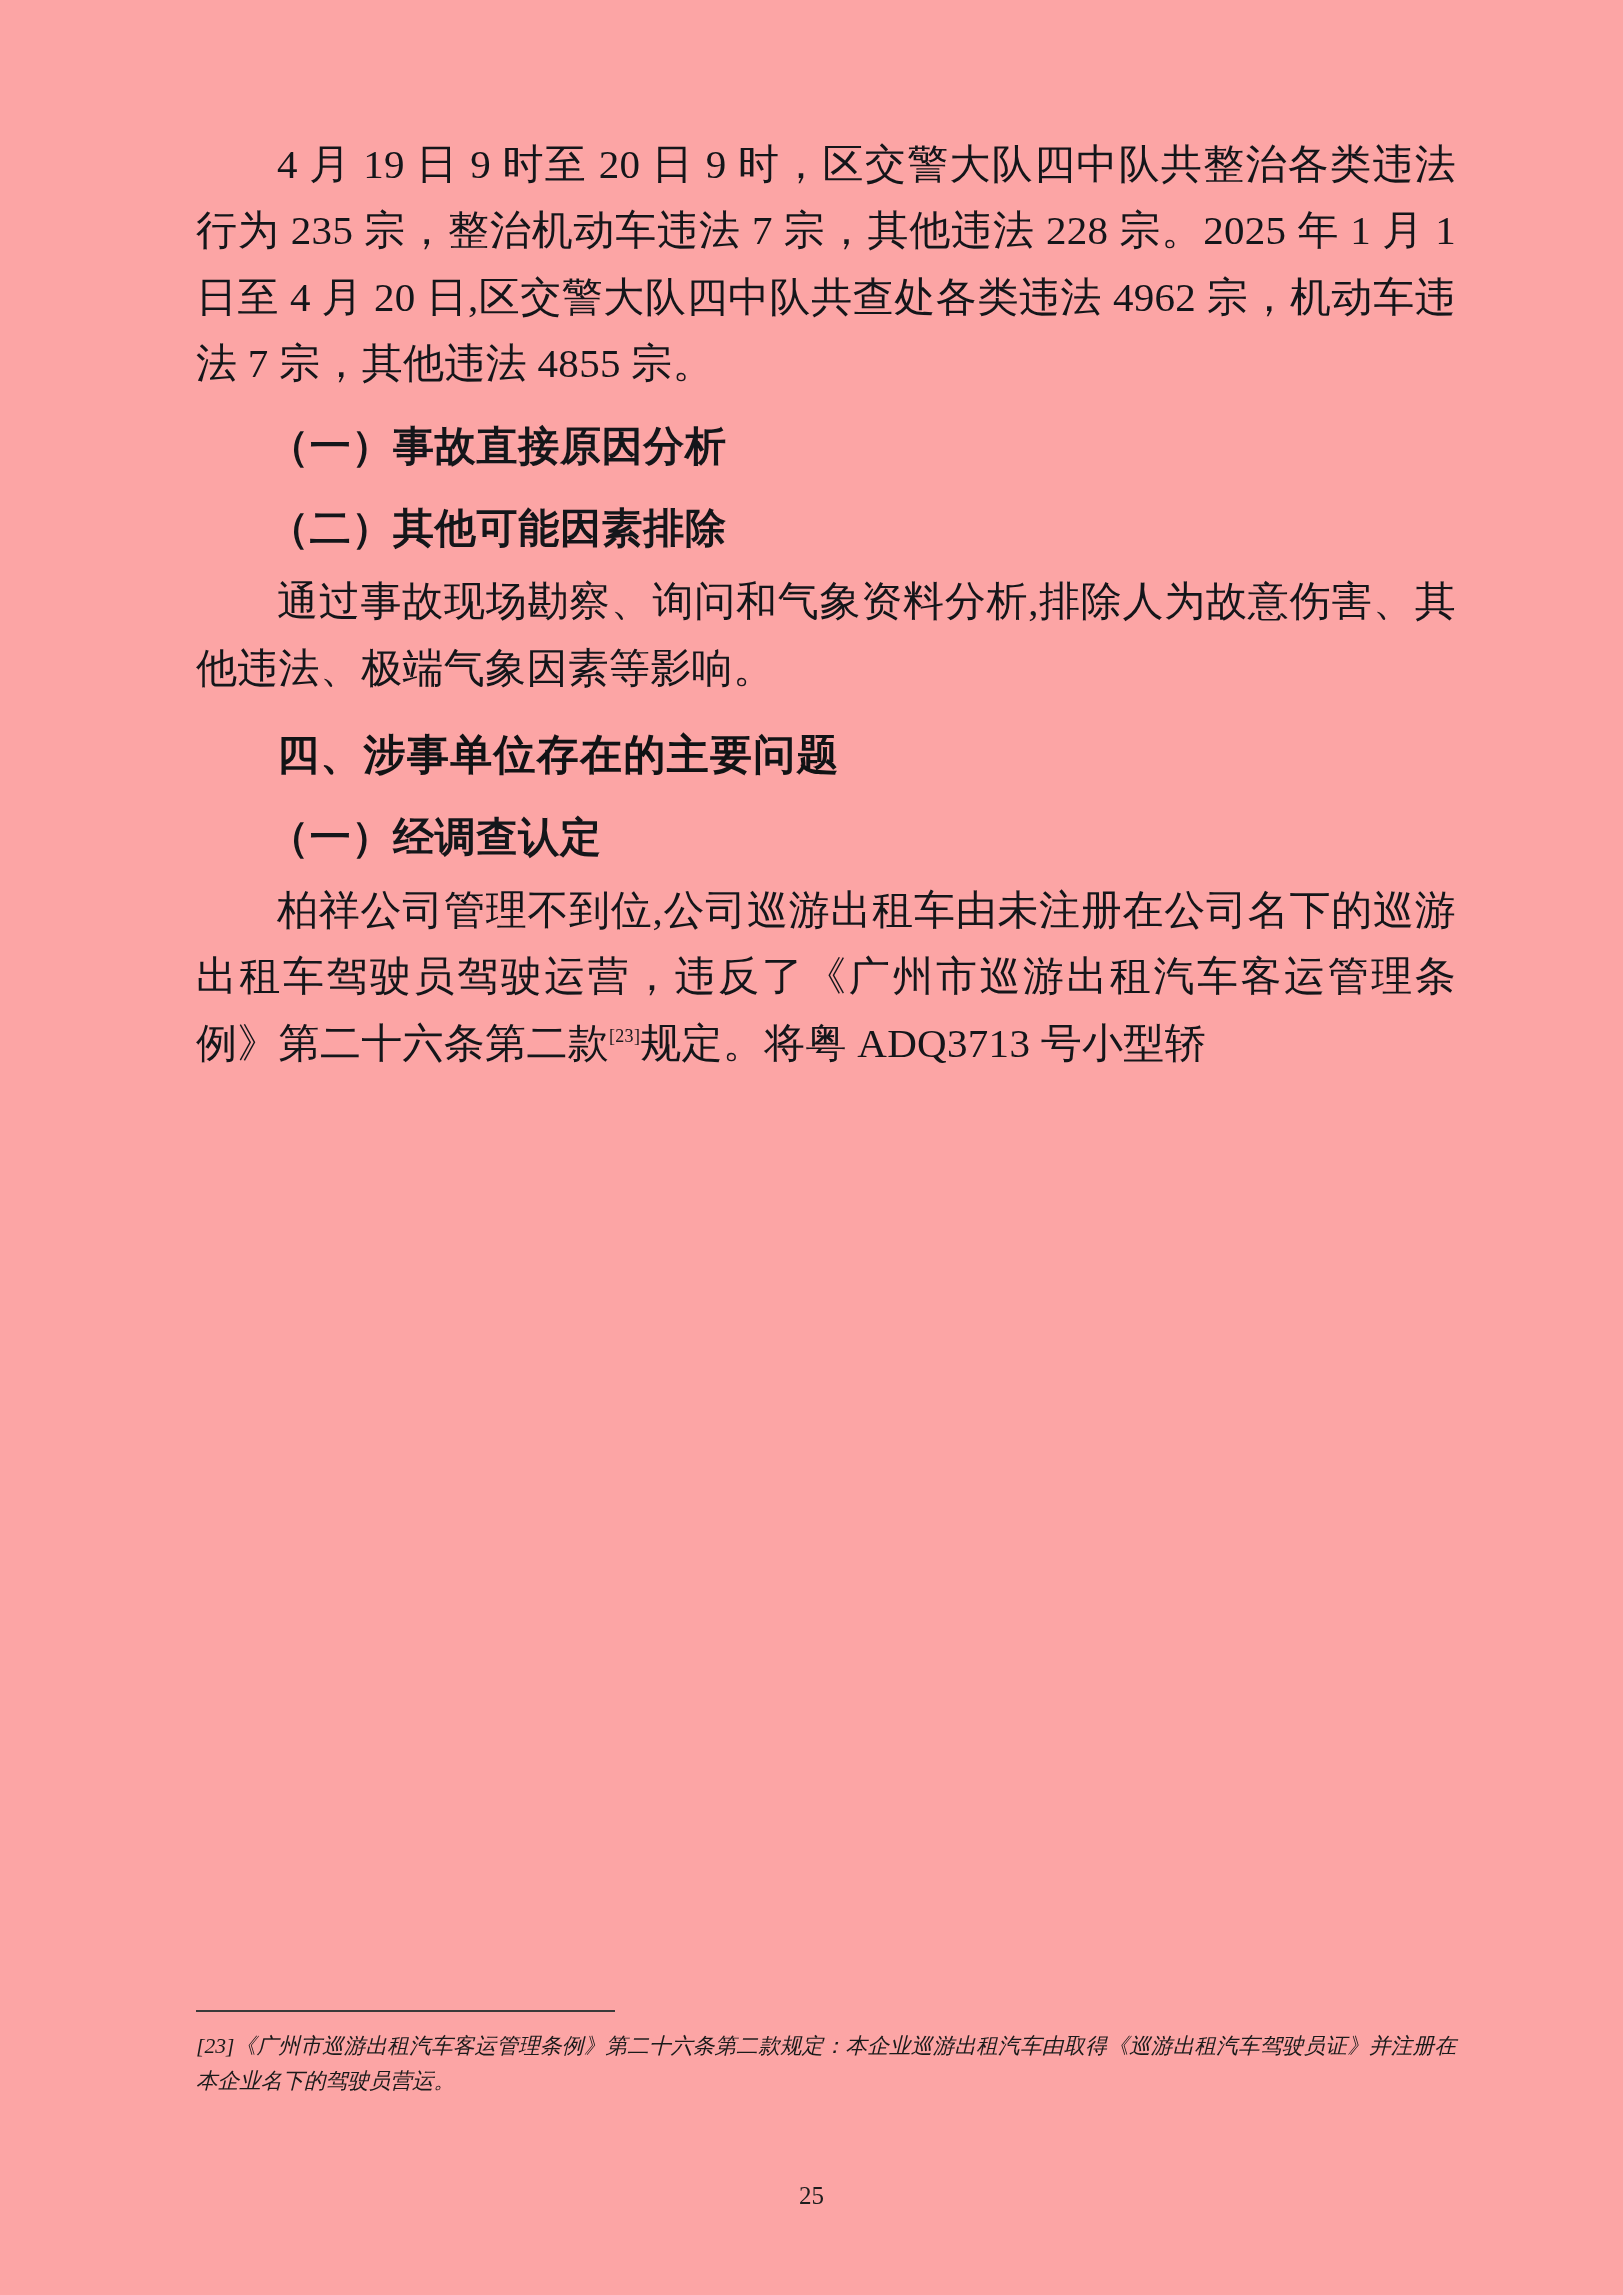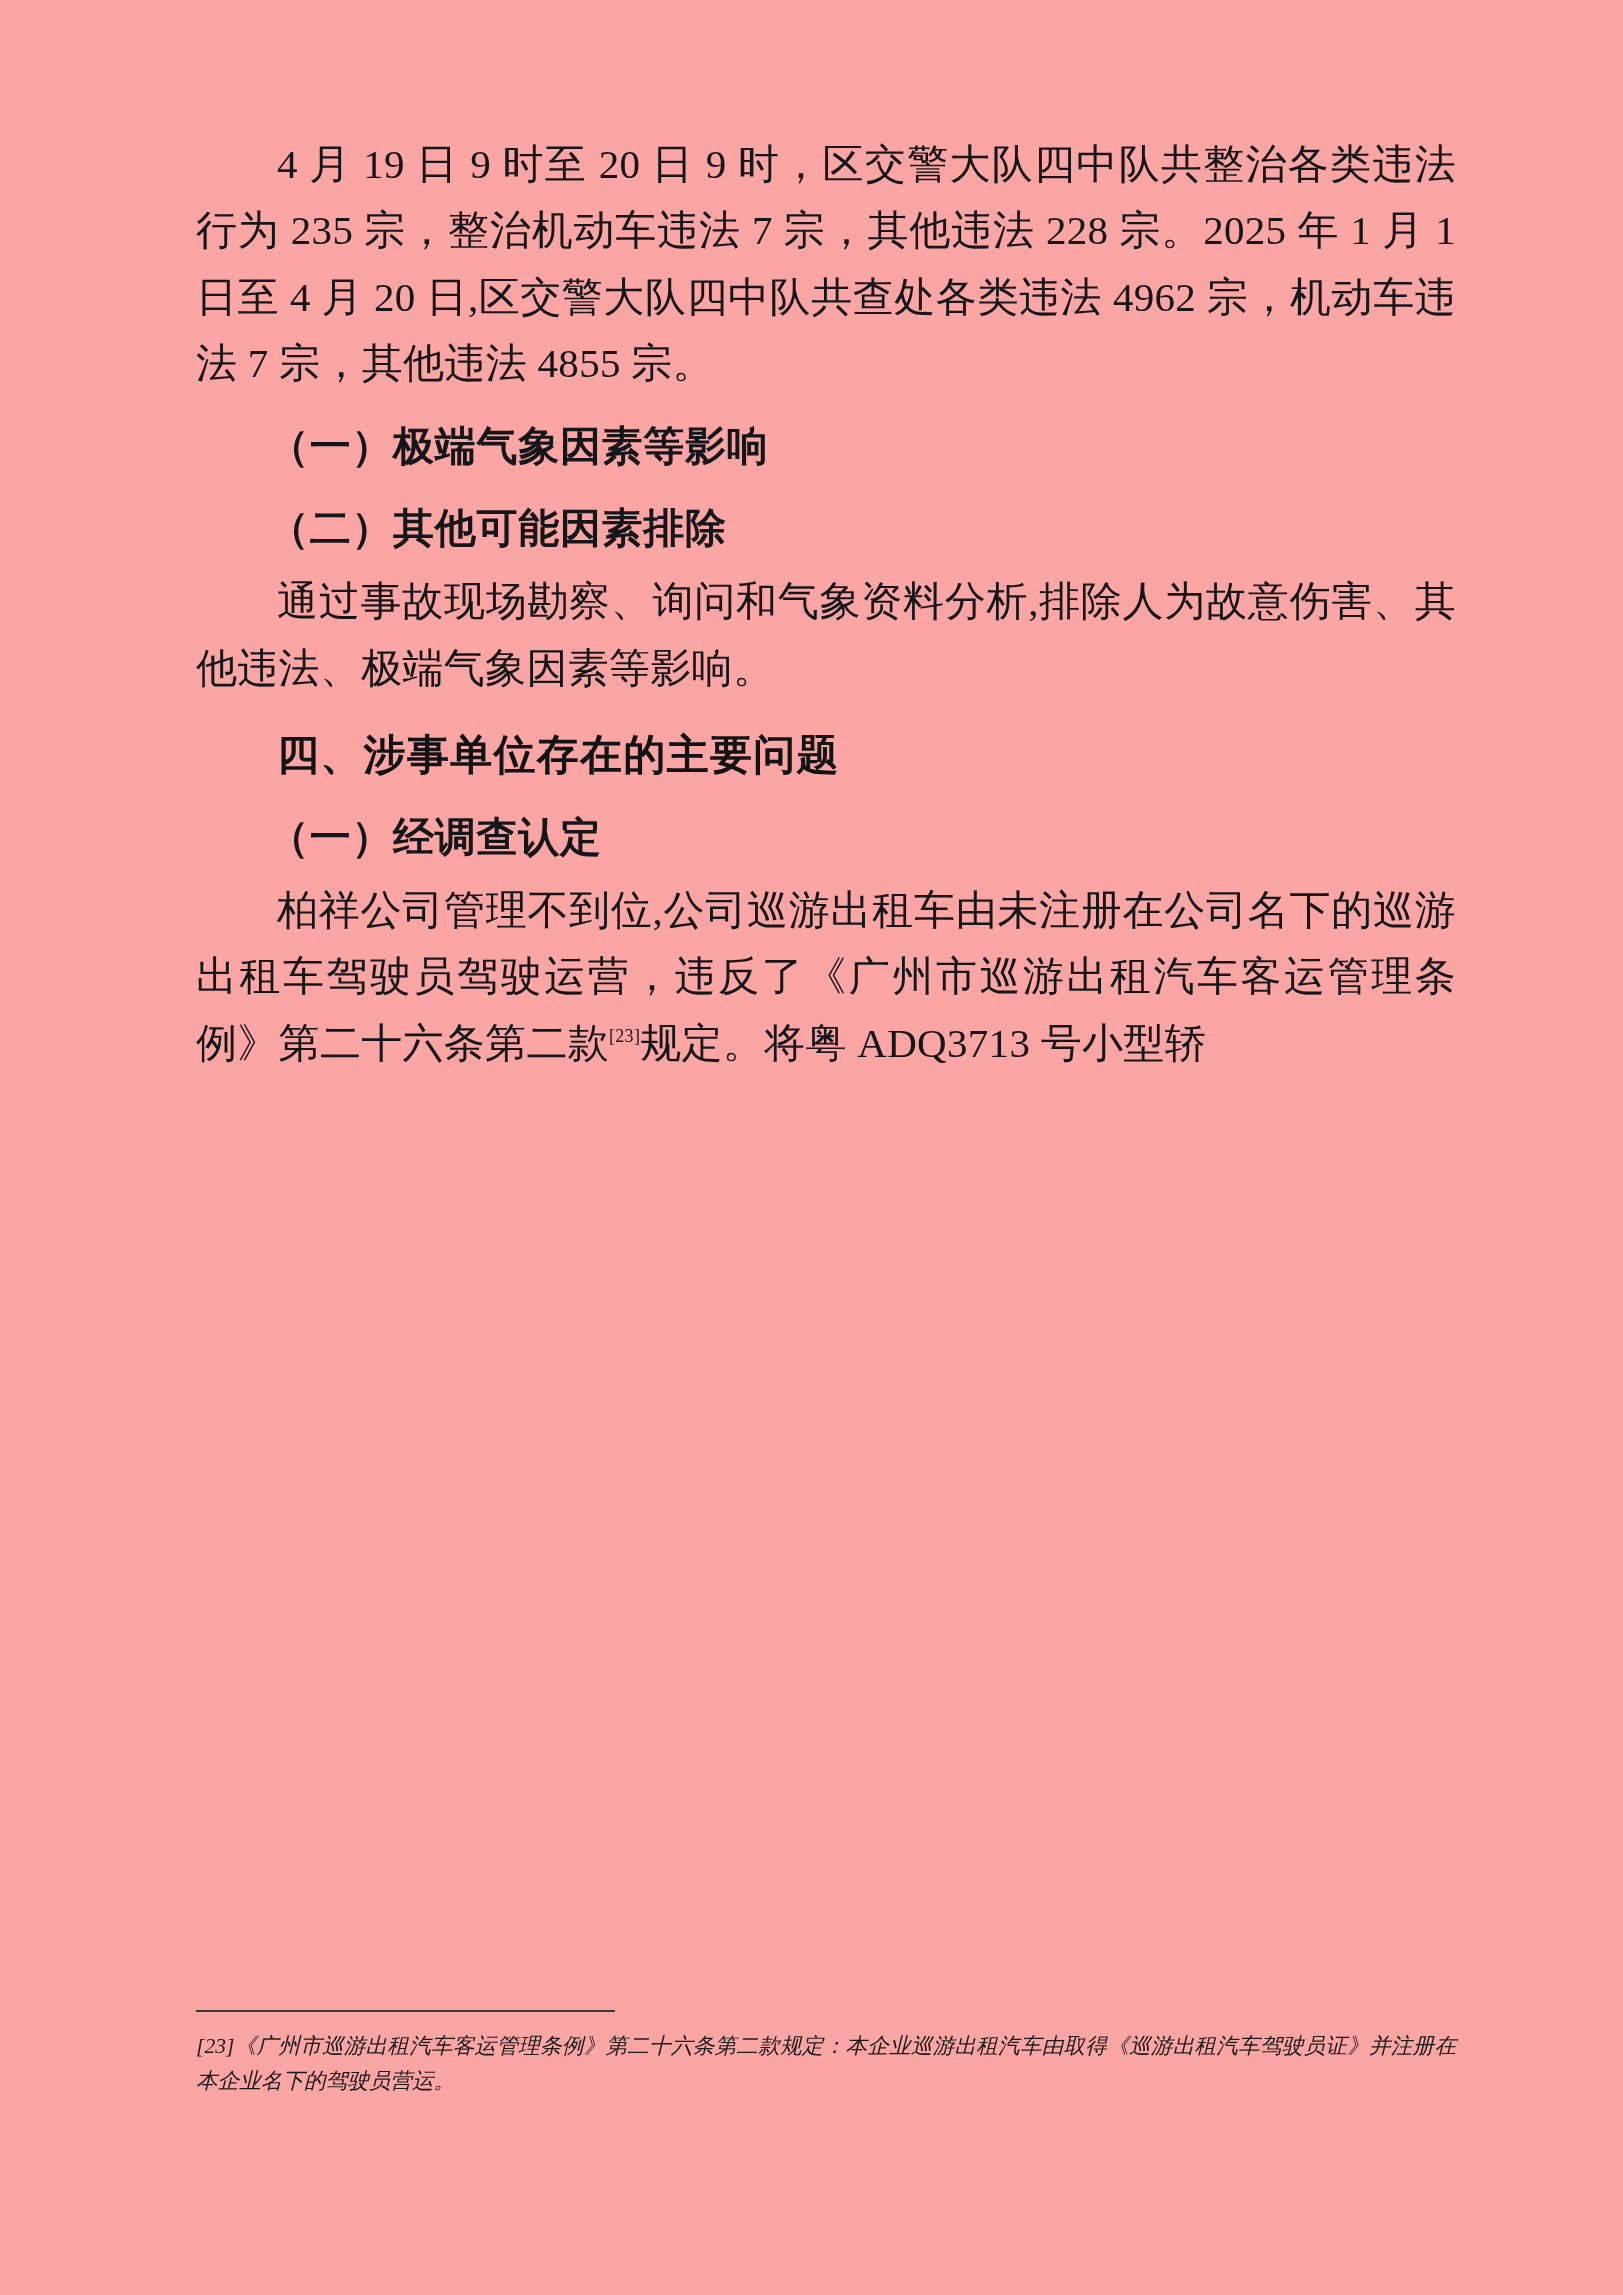--- a/index.html
+++ b/index.html
@@ -88,34 +88,35 @@
 </head>
 <body>
 
 <div class="page">
 
   <div class="content">
 
     <p class="body-text">4 月 19 日 9 时至 20 日 9 时，区交警大队四中队共整治各类违法行为 235 宗，整治机动车违法 7 宗，其他违法 228 宗。2025 年 1 月 1 日至 4 月 20 日,区交警大队四中队共查处各类违法 4962 宗，机动车违法 7 宗，其他违法 4855 宗。</p>
 
 
-    <h3 class="heading2">（一）极端气象因素等影响</h3>
+    <h3 class="heading2">（一）事故直接原因分析</h3>
 
 
     <h3 class="heading2">（二）其他可能因素排除</h3>
 
     <p class="body-text">通过事故现场勘察、询问和气象资料分析,排除人为故意伤害、其他违法、极端气象因素等影响。</p>
 
     <h2 class="heading1">四、涉事单位存在的主要问题</h2>
 
     <h3 class="heading2">（一）经调查认定</h3>
 
     <p class="body-text"><span>柏祥公司管理不到位,公司巡游出租车由未注册在公司名下的巡游出租车驾驶员驾驶运营，违反了《广州市巡游出租汽车客运管理条例》第二十六条第二款</span><span class="sup">[23]</span><span>规定。将粤 ADQ3713 号小型轿</span></p>
   </div>
 
   <div class="footnote-area">
     <div class="footnote-rule"></div>
     <p class="footnote-text">[23]《广州市巡游出租汽车客运管理条例》第二十六条第二款规定：本企业巡游出租汽车由取得《巡游出租汽车驾驶员证》并注册在本企业名下的驾驶员营运。</p>
   </div>
 
+  <div class="page-number">25</div>
 
 </div>
 
 
 </body></html>

